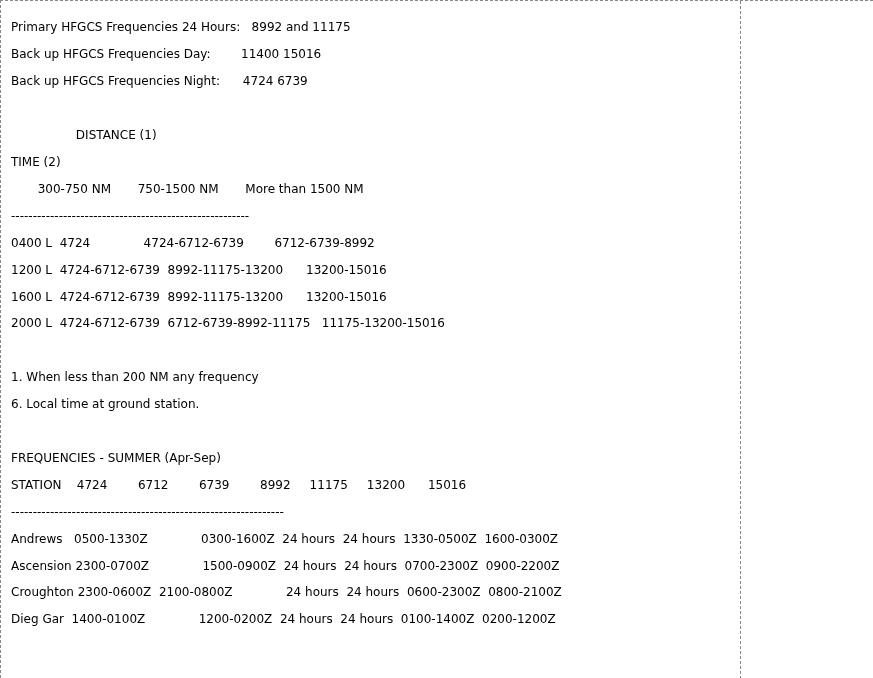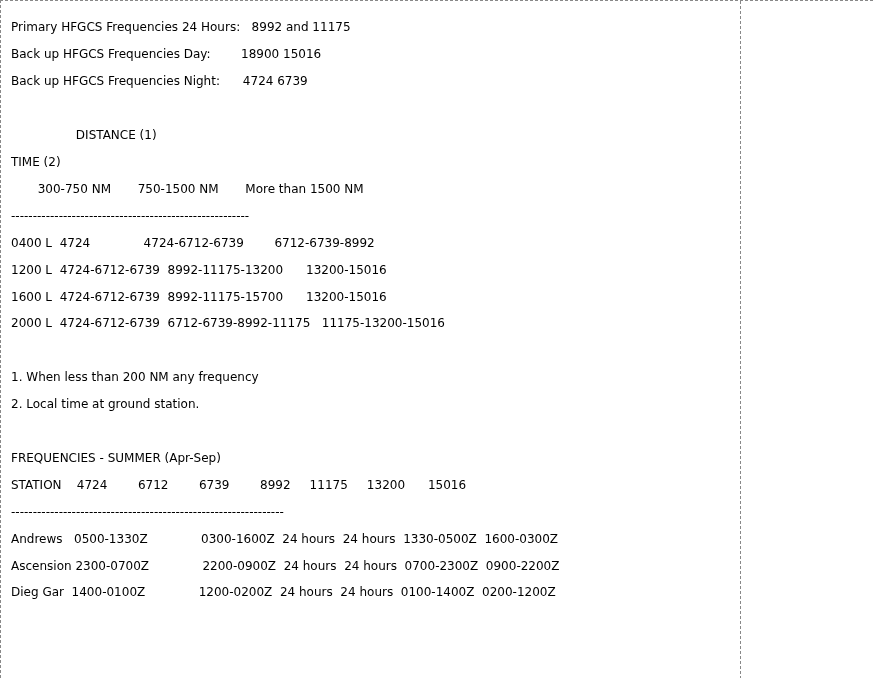--- a/index.html
+++ b/index.html
@@ -61,40 +61,41 @@
     display: block;
   }
 </style>
 </head>
 <body>
 
 <div id="page">
   <div id="sheet">
     <div class="doc">
 <span class="line">Primary HFGCS Frequencies 24 Hours:   8992 and 11175</span>
-<span class="line">Back up HFGCS Frequencies Day:        18900 15016</span>
+<span class="line">Back up HFGCS Frequencies Day:        11400 15016</span>
 <span class="line">Back up HFGCS Frequencies Night:      4724 6739</span>
 <span class="blank"></span>
 <span class="line">                 DISTANCE (1)</span>
 <span class="line">TIME (2)</span>
 <span class="line">       300-750 NM       750-1500 NM       More than 1500 NM</span>
 <span class="line">-------------------------------------------------------</span>
 <span class="line">0400 L  4724              4724-6712-6739        6712-6739-8992</span>
 <span class="line">1200 L  4724-6712-6739  8992-11175-13200      13200-15016</span>
-<span class="line">1600 L  4724-6712-6739  8992-11175-15700      13200-15016</span>
+<span class="line">1600 L  4724-6712-6739  8992-11175-13200      13200-15016</span>
 <span class="line">2000 L  4724-6712-6739  6712-6739-8992-11175   11175-13200-15016</span>
 <span class="blank"></span>
 <span class="line">1. When less than 200 NM any frequency</span>
-<span class="line">2. Local time at ground station.</span>
+<span class="line">6. Local time at ground station.</span>
 <span class="blank"></span>
 <span class="line">FREQUENCIES - SUMMER (Apr-Sep)</span>
 <span class="line">STATION    4724        6712        6739        8992     11175     13200      15016</span>
 <span class="line">---------------------------------------------------------------</span>
 <span class="line">Andrews   0500-1330Z              0300-1600Z  24 hours  24 hours  1330-0500Z  1600-0300Z</span>
-<span class="line">Ascension 2300-0700Z              2200-0900Z  24 hours  24 hours  0700-2300Z  0900-2200Z</span>
+<span class="line">Ascension 2300-0700Z              1500-0900Z  24 hours  24 hours  0700-2300Z  0900-2200Z</span>
+<span class="line">Croughton 2300-0600Z  2100-0800Z              24 hours  24 hours  0600-2300Z  0800-2100Z</span>
 <span class="line">Dieg Gar  1400-0100Z              1200-0200Z  24 hours  24 hours  0100-1400Z  0200-1200Z</span>
 
 
 
 
 
 
 
 
 

